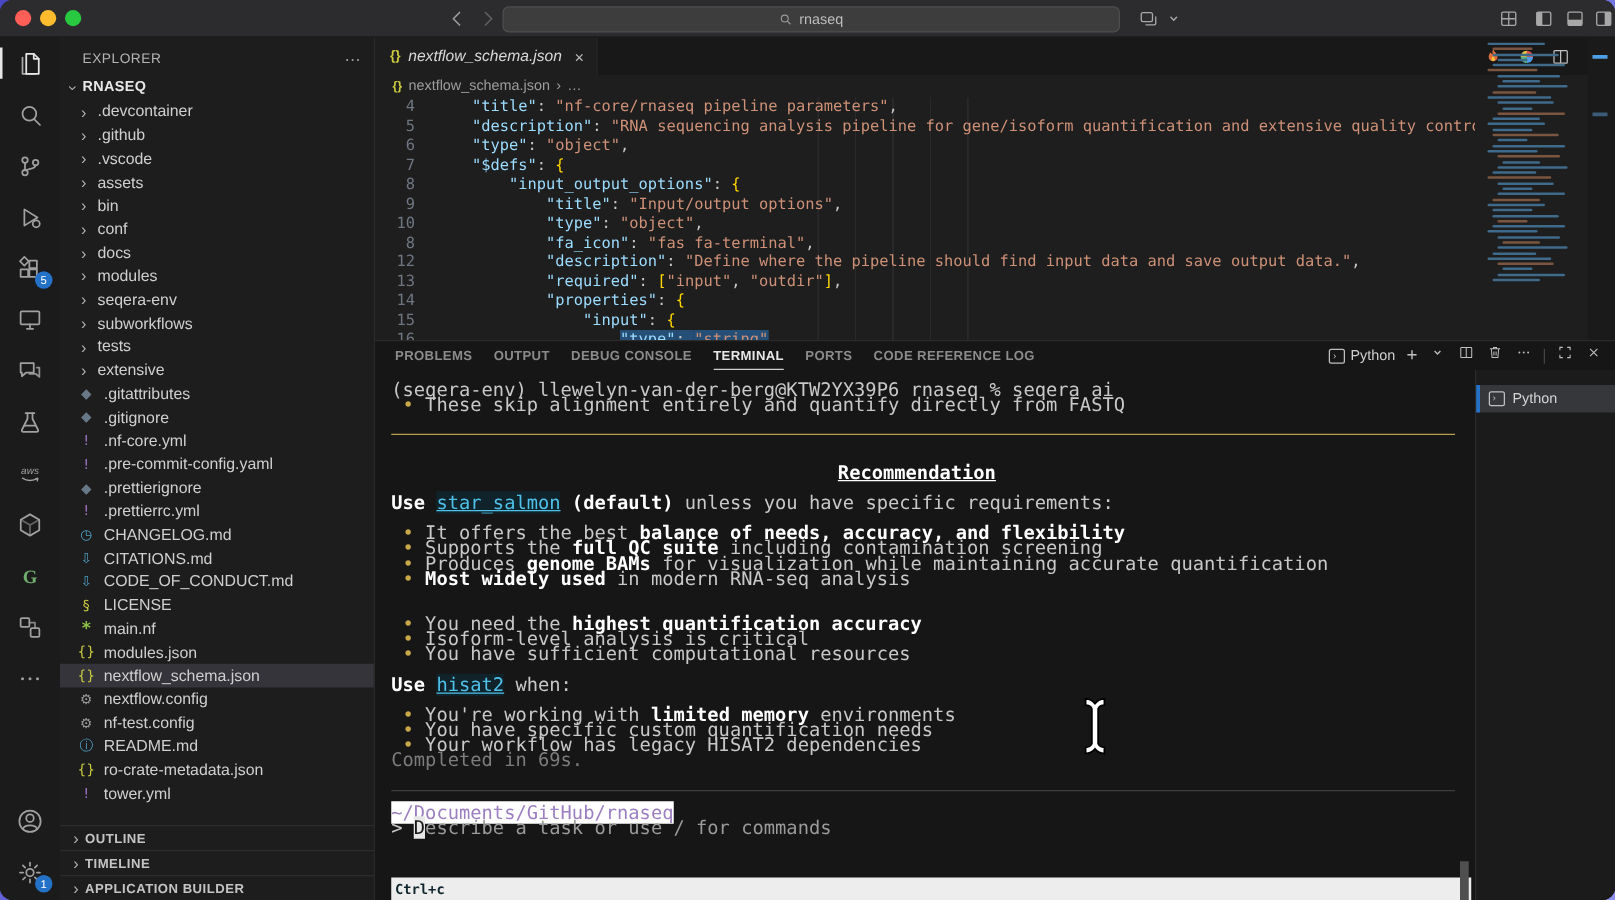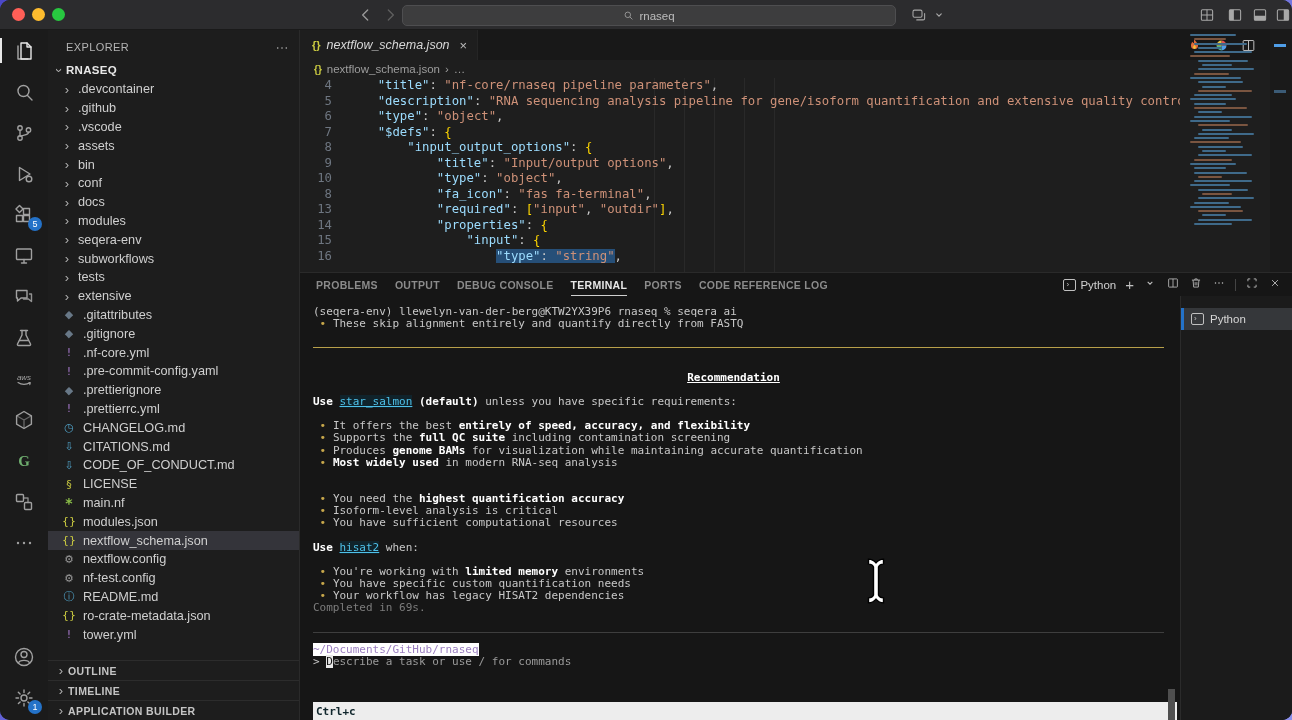--- a/index.html
+++ b/index.html
@@ -77,21 +77,21 @@
   .p-tab{color:#8b8b8b;font-size:10.5px;letter-spacing:.3px;position:relative;}
   .p-tab.active{color:#e7e7e7;}
   .p-tab.active::after{content:'';position:absolute;left:0;right:0;bottom:-5px;height:1px;background:#cfcfcf;}
   .p-actions{position:absolute;right:10px;top:0;height:23px;display:flex;align-items:center;gap:9px;color:#c0c0c0;}
   .p-actions svg{width:14px;height:14px;}
   .p-actions .plus{font-size:15px;line-height:14px;}
   .p-actions .sep{width:1px;height:12px;background:#444;}
   .p-profile{display:flex;align-items:center;gap:4px;font-size:11.5px;color:#d0d0d0;}
 
   .term{position:absolute;left:0;top:23px;width:880px;height:425px;overflow:hidden;
-        font-family:"DejaVu Sans Mono",monospace;font-size:11px;line-height:12.15px;padding:10px 0 0 13px;box-sizing:border-box;color:#c8c8c8;}
+        font-family:"DejaVu Sans Mono",monospace;font-size:15px;line-height:12.15px;padding:10px 0 0 13px;box-sizing:border-box;color:#c8c8c8;}
   .t-line{height:12.15px;white-space:pre;}
   .t-center{text-align:center;padding-right:26px;}
   .rl-y{border-top:1px solid #b8a04a;margin-top:5px;margin-right:16px;}
   .rl-d{border-top:1px solid #3e3e3e;margin-top:5px;margin-right:16px;}
   .pl{color:#c8c8c8;} .bd{color:#ffffff;font-weight:bold;} .un{text-decoration:underline;}
   .cd{color:#4fc1e9;background:#10232b;text-decoration:underline;}
   .yl{color:#c8a84b;} .dm{color:#7c7c7c;} .pp{color:#9b7fc0;background:#ffffff;text-align:right;}
   .ph{color:#9a9a9a;} .cur{background:#e8e8e8;color:#141414;}
 
   .t-footer{position:absolute;left:13px;top:429px;width:864px;height:18px;background:#ededed;display:flex;align-items:center;
@@ -485,20 +485,21 @@
       <div class="guides"></div>
       <div class="code" id="code">
           <div class="cl"><span class="num">4</span><span><span class="cp">    </span><span class="ck">"title"</span><span class="cp">: </span><span class="cs">"nf-core/rnaseq pipeline parameters"</span><span class="cp">,</span></span></div>
           <div class="cl"><span class="num">5</span><span><span class="cp">    </span><span class="ck">"description"</span><span class="cp">: </span><span class="cs">"RNA sequencing analysis pipeline for gene/isoform quantification and extensive quality control."</span></span></div>
           <div class="cl"><span class="num">6</span><span><span class="cp">    </span><span class="ck">"type"</span><span class="cp">: </span><span class="cs">"object"</span><span class="cp">,</span></span></div>
           <div class="cl"><span class="num">7</span><span><span class="cp">    </span><span class="ck">"$defs"</span><span class="cp">: </span><span class="cb">{</span></span></div>
           <div class="cl"><span class="num">8</span><span><span class="cp">        </span><span class="ck">"input_output_options"</span><span class="cp">: </span><span class="cb">{</span></span></div>
           <div class="cl"><span class="num">9</span><span><span class="cp">            </span><span class="ck">"title"</span><span class="cp">: </span><span class="cs">"Input/output options"</span><span class="cp">,</span></span></div>
           <div class="cl"><span class="num">10</span><span><span class="cp">            </span><span class="ck">"type"</span><span class="cp">: </span><span class="cs">"object"</span><span class="cp">,</span></span></div>
           <div class="cl"><span class="num">8</span><span><span class="cp">            </span><span class="ck">"fa_icon"</span><span class="cp">: </span><span class="cs">"fas fa-terminal"</span><span class="cp">,</span></span></div>
+          <div class="cl"><span class="num">12</span><span><span class="cp">            </span><span class="ck">"description"</span><span class="cp">: </span><span class="cs">"Define where the pipeline should find input data and save output data."</span><span class="cp">,</span></span></div>
           <div class="cl"><span class="num">13</span><span><span class="cp">            </span><span class="ck">"required"</span><span class="cp">: </span><span class="cb">[</span><span class="cs">"input"</span><span class="cp">, </span><span class="cs">"outdir"</span><span class="cb">]</span><span class="cp">,</span></span></div>
           <div class="cl"><span class="num">14</span><span><span class="cp">            </span><span class="ck">"properties"</span><span class="cp">: </span><span class="cb">{</span></span></div>
           <div class="cl"><span class="num">15</span><span><span class="cp">                </span><span class="ck">"input"</span><span class="cp">: </span><span class="cb">{</span></span></div>
           <div class="cl"><span class="num">16</span><span><span class="cp">                    </span><span class="ck csel">"type"</span><span class="cp csel">: </span><span class="cs csel">"string"</span><span class="cp">,</span></span></div>
         </div>
       <div class="minimap" id="minimap">
           <div class="mm-row" style="margin-left: 4px; width: 46px; background: rgb(63, 106, 138);"></div>
           <div class="mm-row" style="margin-left: 8px; width: 32px; background: rgb(122, 85, 64);"></div>
           <div class="mm-row" style="margin-left: 8px; width: 53px; background: rgb(63, 106, 138);"></div>
           <div class="mm-row" style="margin-left: 12px; width: 24px; background: rgb(63, 106, 138);"></div>
@@ -605,21 +606,21 @@
       <div class="term" id="term">
           <div class="t-line"><span class="pl">(seqera-env) llewelyn-van-der-berg@KTW2YX39P6 rnaseq % seqera ai</span></div>
           <div class="t-line"><span class="yl"> • </span><span class="pl">These skip alignment entirely and quantify directly from FASTQ</span></div>
           <div class="t-line"></div>
           <div class="t-line"><div class="rl-y"></div></div>
           <div class="t-line"></div>
           <div class="t-line t-center"><span class="bd un">Recommendation</span></div>
           <div class="t-line"></div>
           <div class="t-line"><span class="bd">Use </span><span class="cd">star_salmon</span><span class="bd"> (default)</span><span class="pl"> unless you have specific requirements:</span></div>
           <div class="t-line"></div>
-          <div class="t-line"><span class="yl"> • </span><span class="pl">It offers the best </span><span class="bd">entirely of speed, accuracy, and flexibility</span></div>
+          <div class="t-line"><span class="yl"> • </span><span class="pl">It offers the best </span><span class="bd">balance of needs, accuracy, and flexibility</span></div>
           <div class="t-line"><span class="yl"> • </span><span class="pl">Supports the </span><span class="bd">full QC suite</span><span class="pl"> including contamination screening</span></div>
           <div class="t-line"><span class="yl"> • </span><span class="pl">Produces </span><span class="bd">genome BAMs</span><span class="pl"> for visualization while maintaining accurate quantification</span></div>
           <div class="t-line"><span class="yl"> • </span><span class="bd">Most widely used</span><span class="pl"> in modern RNA-seq analysis</span></div>
           <div class="t-line"></div>
           <div class="t-line"></div>
           <div class="t-line"><span class="yl"> • </span><span class="pl">You need the </span><span class="bd">highest quantification accuracy</span></div>
           <div class="t-line"><span class="yl"> • </span><span class="pl">Isoform-level analysis is critical</span></div>
           <div class="t-line"><span class="yl"> • </span><span class="pl">You have sufficient computational resources</span></div>
           <div class="t-line"></div>
           <div class="t-line"><span class="bd">Use </span><span class="cd">hisat2</span><span class="pl"> when:</span></div>

